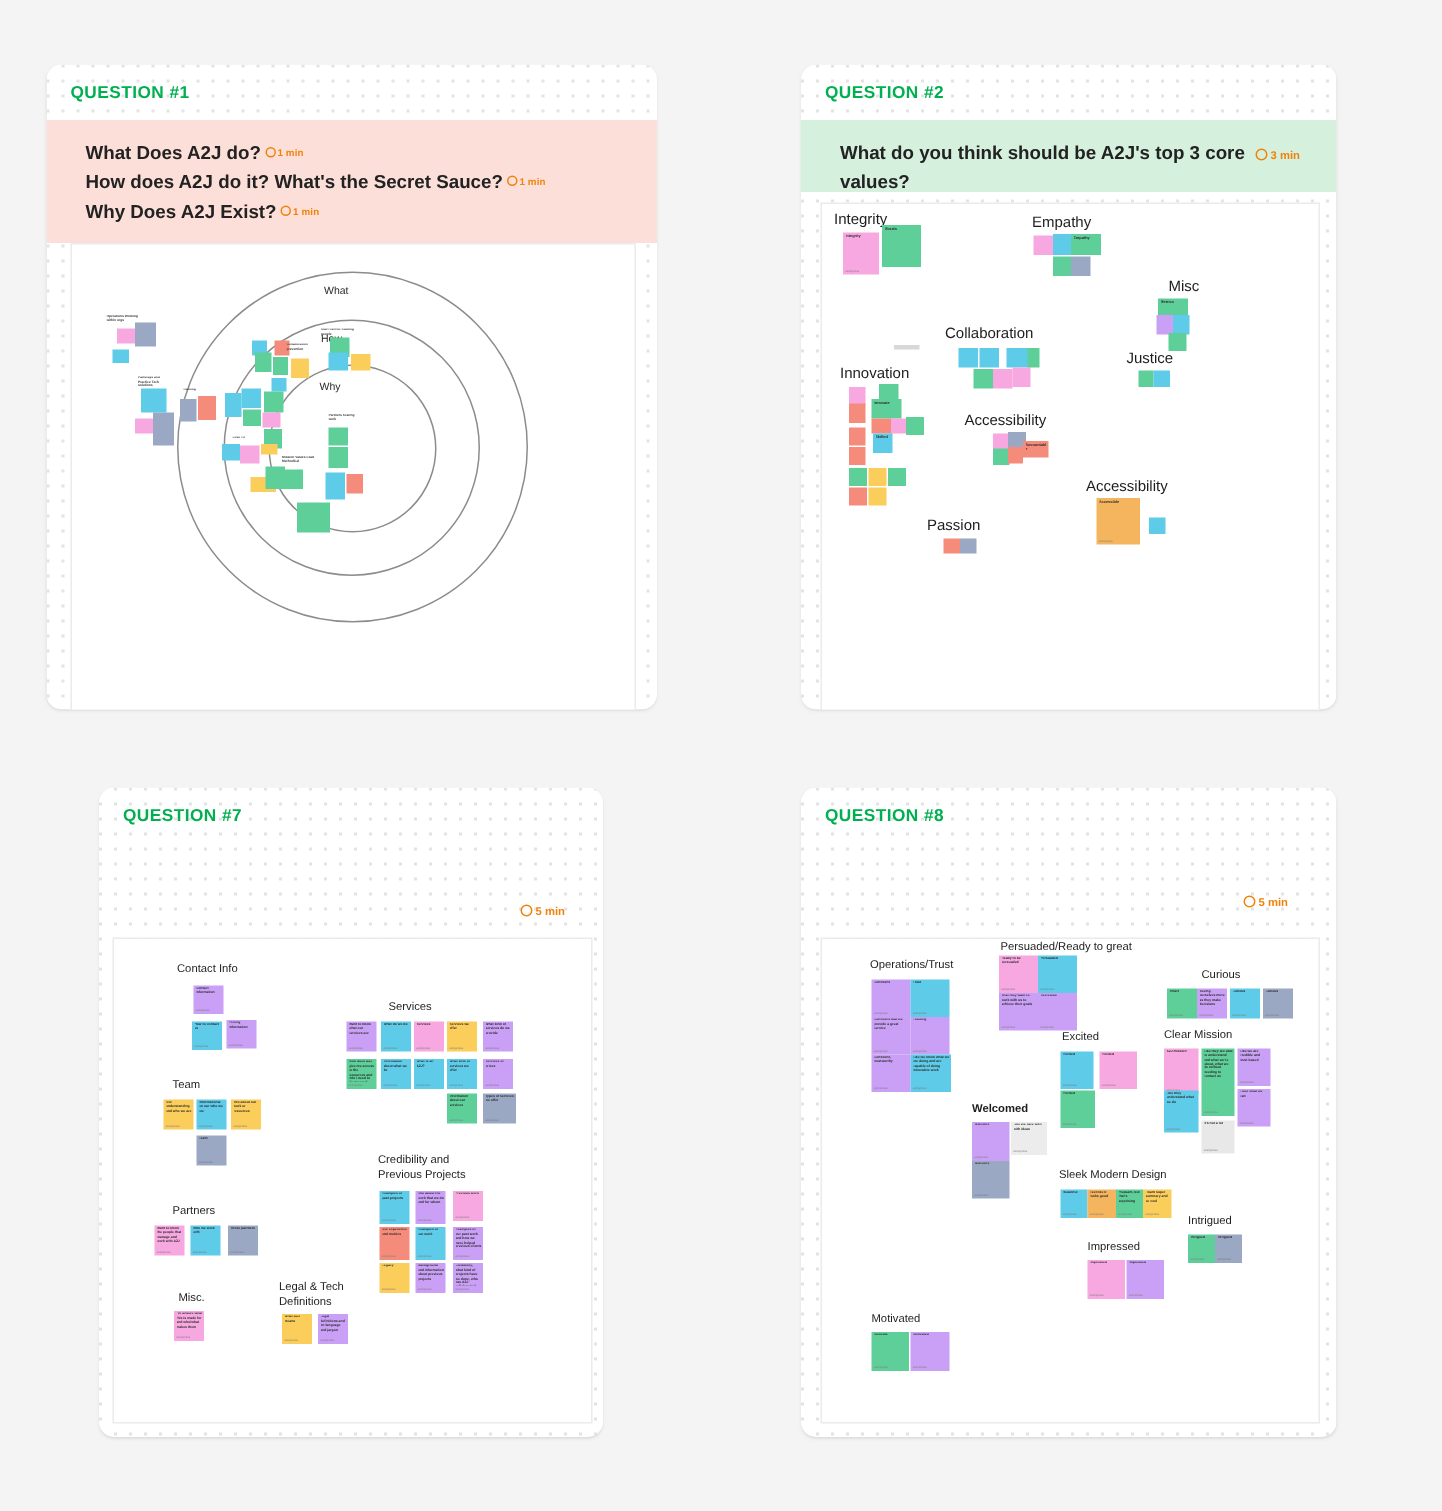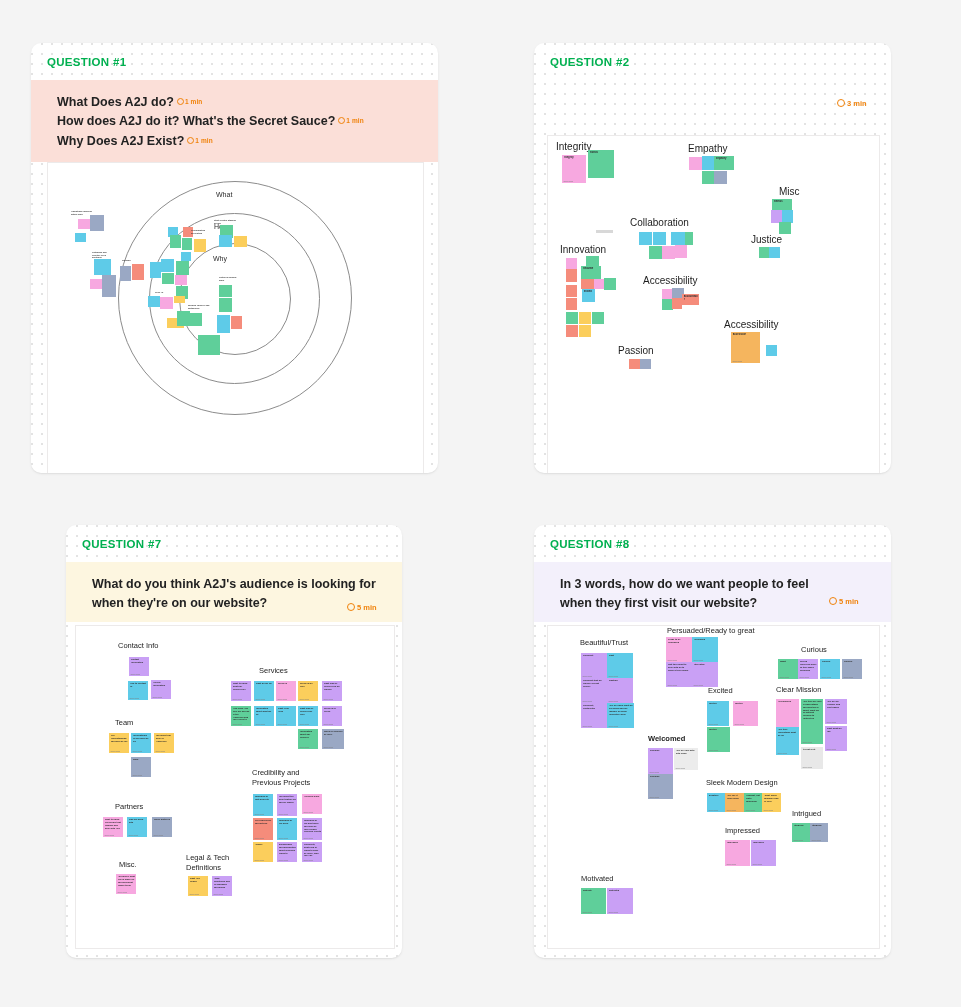--- a/index.html
+++ b/index.html
@@ -172,20 +172,21 @@
           <div class="minitxt" style="left: 171px; top: 113px; width: 20px; height: 6px;">Partners
 Scaling work</div>
           <div class="note" style="left: 169px; top: 152px; width: 13px; height: 18px; background: rgb(94, 203, 232);"></div>
           <div class="note" style="left: 183px; top: 153px; width: 11px; height: 13px; background: rgb(245, 140, 123);"></div>
         </div>
     </div>
   </div>
 
   <div class="qcard" style="left:534px;top:43px;width:357px;height:430px;">
     <div class="qlabel">QUESTION #2</div>
+    <div class="qprompt" style="top:37px;height:48px;background:#d6f0de;padding-right:60px;">What do you think should be A2J's top 3 core values?</div>
     <div class="timer-abs" style="left:303px;top:56px;">
       <span class="clock"></span><span>3 min</span>
     </div>
     <div class="board" style="left:13px;top:92px;width:331px;height:353px;">
       <div id="q2clusters">
           <div class="clabel" style="left: 8px; top: 4px; font-size: 10px;">Integrity</div>
           <div class="note" style="left: 14px; top: 19px; width: 24px; height: 28px; background: rgb(247, 168, 224);">
             <div class="ntxt" style="font-size: 2.6px; max-height: 22px;">Integrity</div>
             <div class="nfoot">anonymous</div>
           </div>
@@ -255,21 +256,20 @@
           <div class="clabel" style="left: 70px; top: 208px; font-size: 10px;">Passion</div>
           <div class="note" style="left: 81px; top: 223px; width: 11px; height: 10px; background: rgb(245, 140, 123);"></div>
           <div class="note" style="left: 92px; top: 223px; width: 11px; height: 10px; background: rgb(154, 168, 196);"></div>
           <div class="note" style="left: 48px; top: 94px; width: 17px; height: 3px; background: rgb(216, 216, 216);"></div>
         </div>
     </div>
   </div>
 
   <div class="qcard" style="left:66px;top:525px;width:336px;height:433px;">
     <div class="qlabel">QUESTION #7</div>
-    <div class="qprompt" style="top:37px;height:60px;background:#fdf6e0;padding-right:24px;">What do you think A2J's audience is looking for when they're on our website?</div>
     <div class="timer-abs" style="left:281px;top:78px;">
       <span class="clock"></span><span>5 min</span>
     </div>
     <div class="board" style="left:9px;top:100px;width:318px;height:322px;">
       <div id="q7clusters">
           <div class="clabel" style="left: 42px; top: 15px; font-size: 7.5px;">Contact Info</div>
           <div class="note" style="left: 53px; top: 31px; width: 20px; height: 19px; background: rgb(201, 160, 245);">
             <div class="ntxt" style="font-size: 2.3px; max-height: 13px;">Contact Information</div>
             <div class="nfoot">anonymous</div>
           </div>
@@ -410,27 +410,26 @@
           <div class="note" style="left: 136px; top: 250px; width: 20px; height: 20px; background: rgb(201, 160, 245);">
             <div class="ntxt" style="font-size: 2.3px; max-height: 14px;">Legal definitions and on language and jargon</div>
             <div class="nfoot">anonymous</div>
           </div>
         </div>
     </div>
   </div>
 
   <div class="qcard" style="left:534px;top:525px;width:357px;height:433px;">
     <div class="qlabel">QUESTION #8</div>
-    <div class="qprompt" style="top:37px;height:60px;background:#f3f0fb;padding-right:60px;">In 3 words, how do we want people to feel when they first visit our website?</div>
     <div class="timer-abs" style="left:295px;top:72px;">
       <span class="clock"></span><span>5 min</span>
     </div>
     <div class="board" style="left:13px;top:100px;width:331px;height:322px;">
       <div id="q8clusters">
-          <div class="clabel" style="left: 32px; top: 12px; font-size: 7.5px;">Beautiful/Trust</div>
+          <div class="clabel" style="left: 32px; top: 12px; font-size: 7.5px;">Operations/Trust</div>
           <div class="note" style="left: 33px; top: 27px; width: 26px; height: 25px; background: rgb(201, 160, 245);">
             <div class="ntxt" style="font-size: 2.3px; max-height: 19px;">Confident</div>
             <div class="nfoot">anonymous</div>
           </div>
           <div class="note" style="left: 59px; top: 27px; width: 26px; height: 25px; background: rgb(94, 203, 232);">
             <div class="ntxt" style="font-size: 2.3px; max-height: 19px;">Trust</div>
             <div class="nfoot">anonymous</div>
           </div>
           <div class="note" style="left: 33px; top: 52px; width: 26px; height: 25px; background: rgb(201, 160, 245);">
             <div class="ntxt" style="font-size: 2.3px; max-height: 19px;">Confident that we provide a great service</div>

